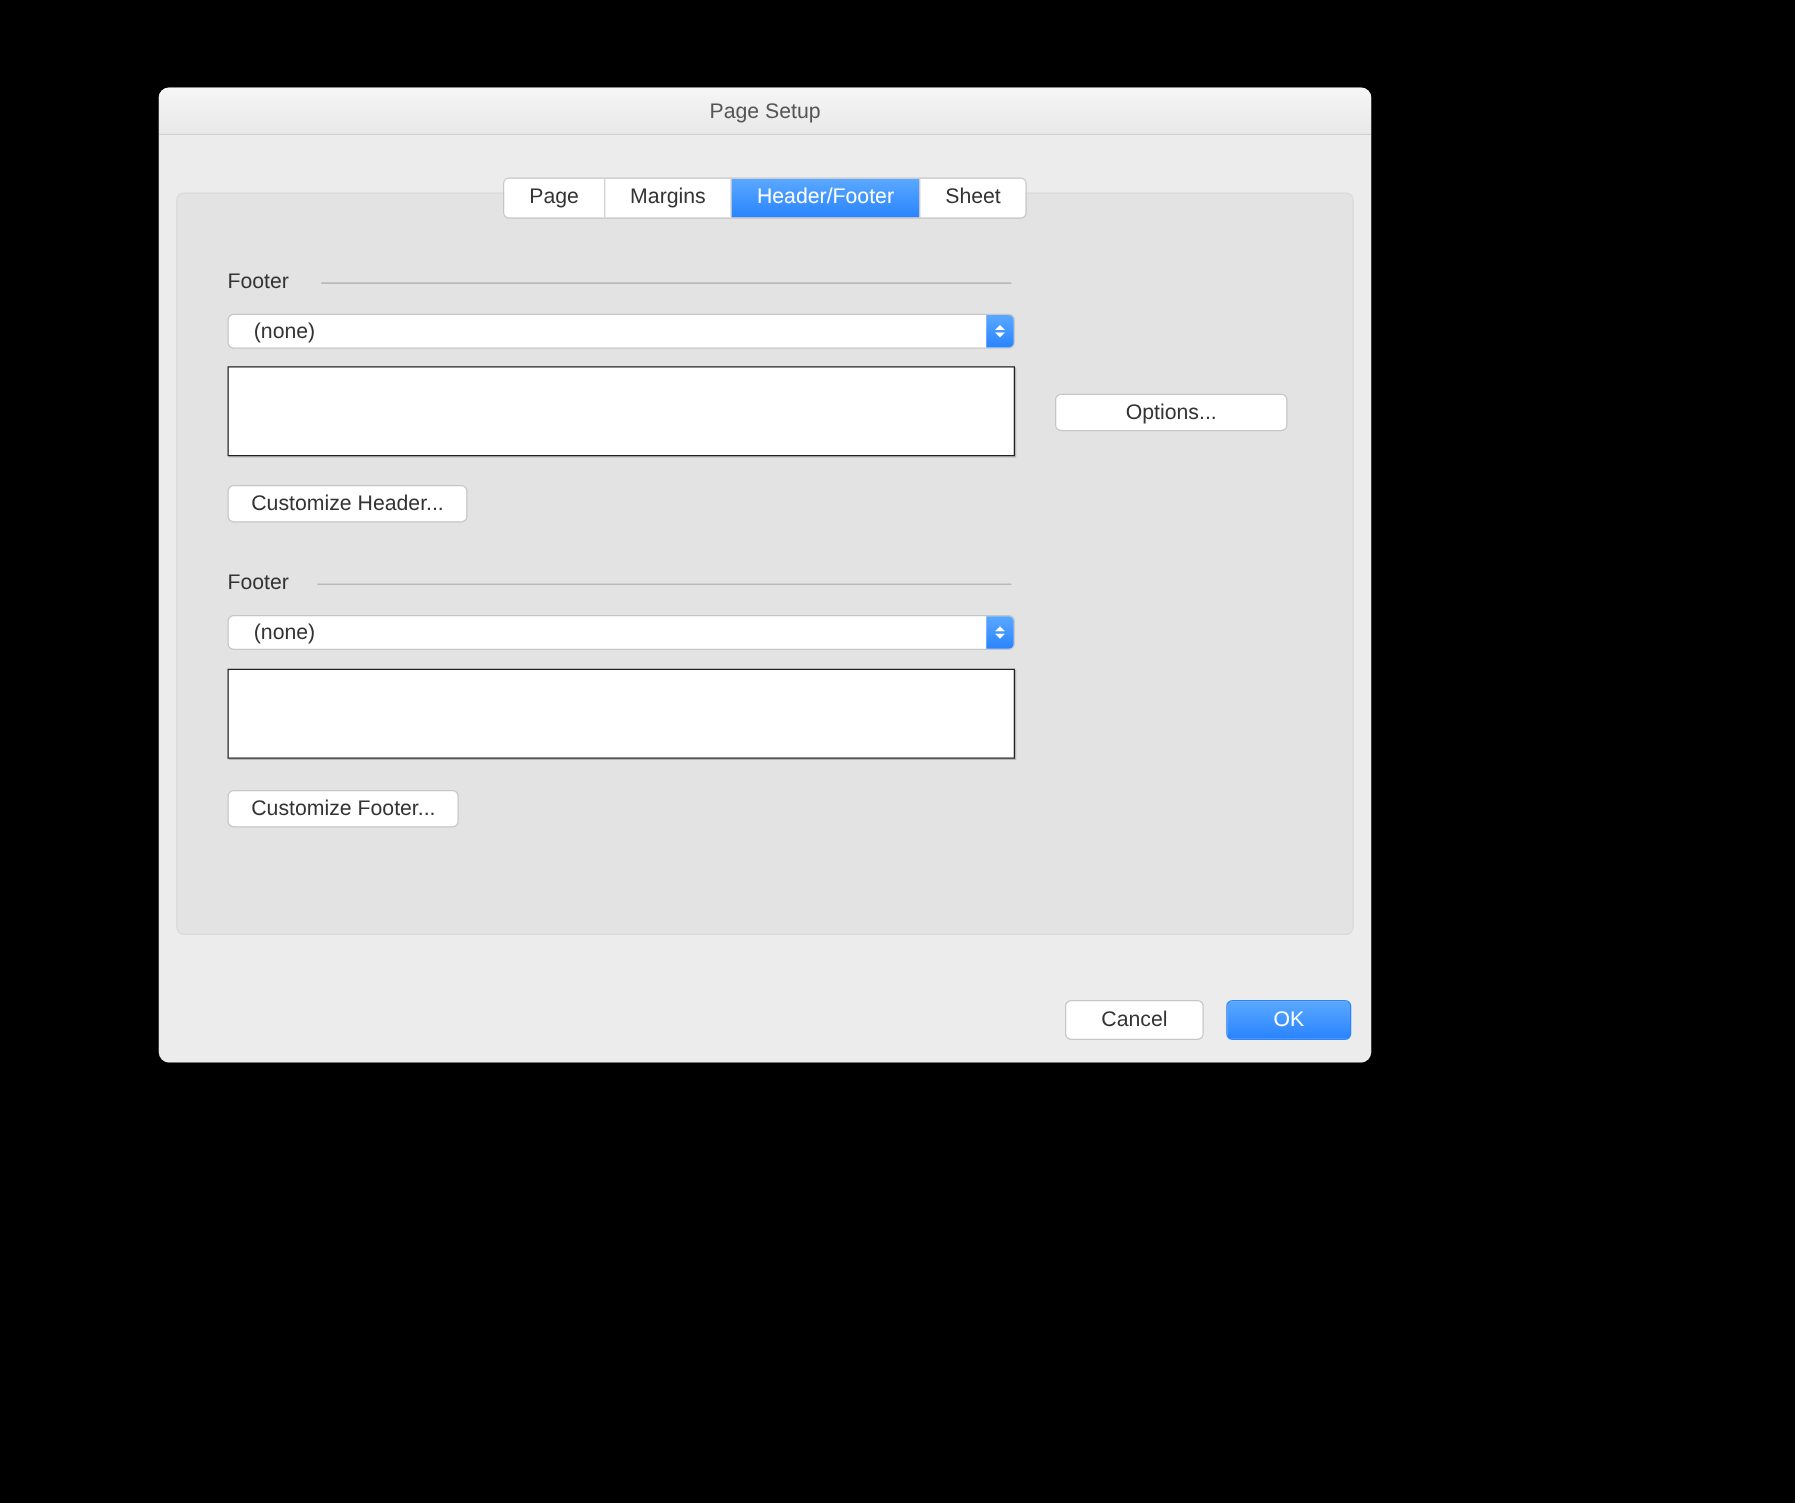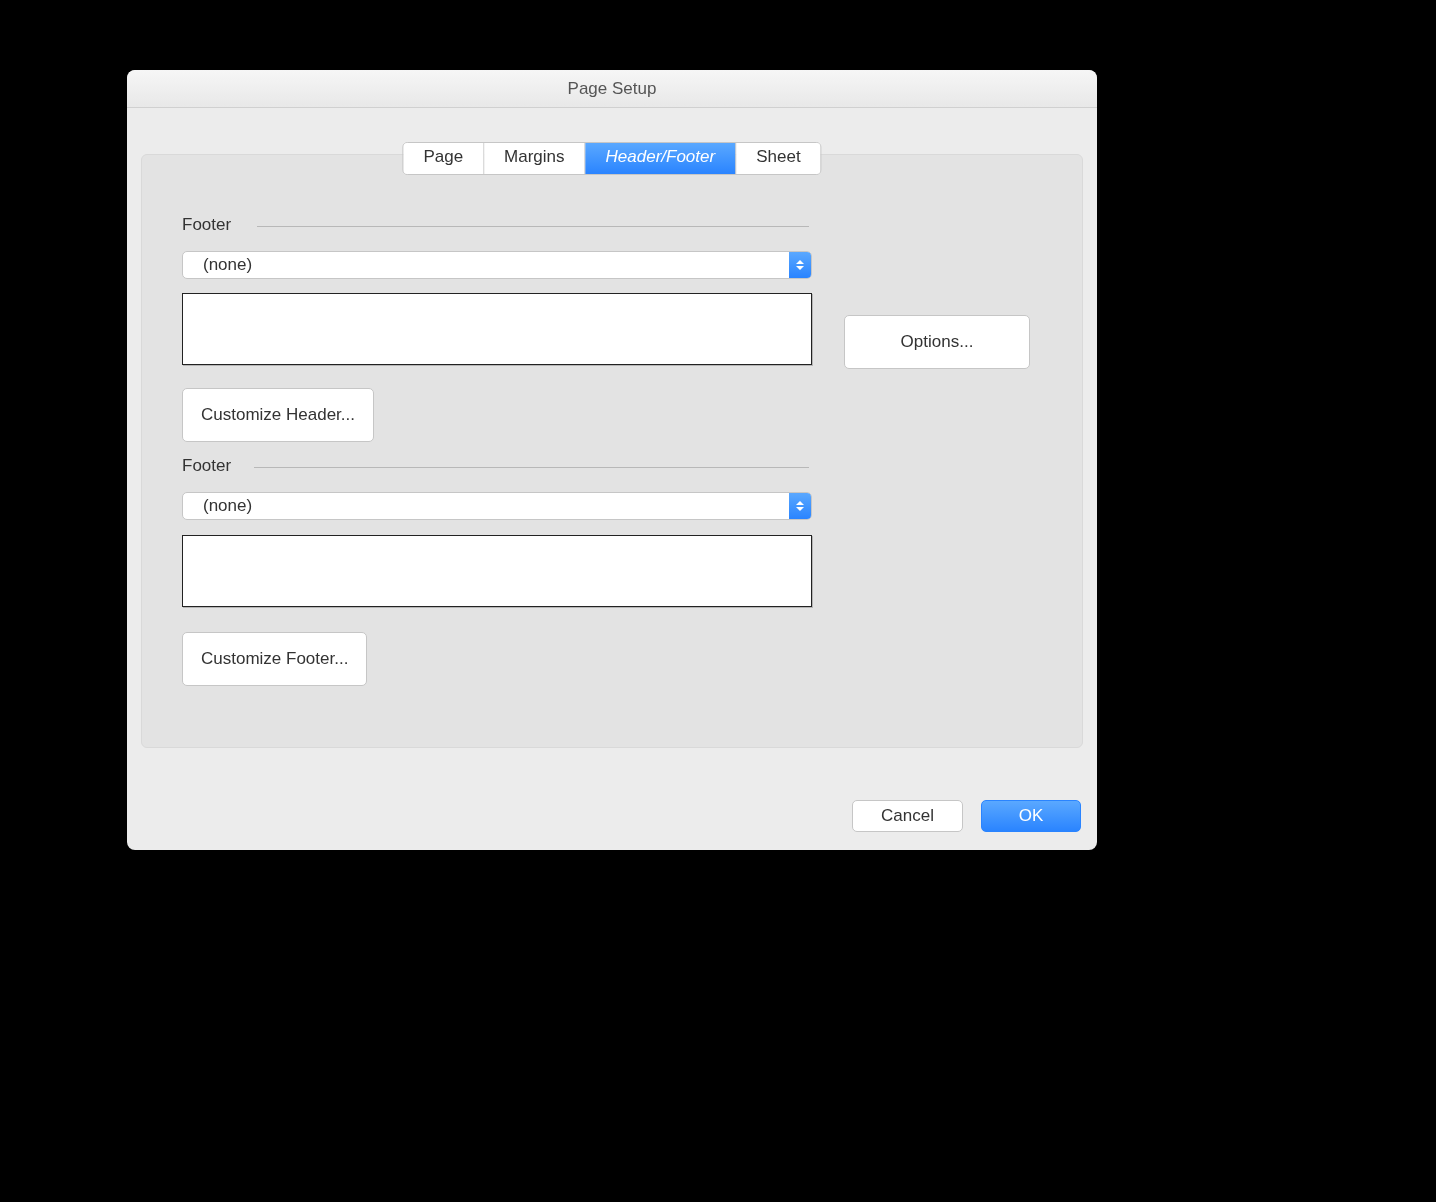--- a/index.html
+++ b/index.html
@@ -68,21 +68,20 @@
       border-right: 1px solid #c6c6c6;
       line-height: 20px;
       height: 31px;
     }
     .tab:last-child {
       border-right: none;
     }
     .tab.active {
       background: linear-gradient(180deg, #5aa8ff, #2a84ff);
       color: #fff;
-      font-style: italic;
     }
     .section-label {
       position: absolute;
       font-size: 17px;
       color: #333;
     }
     .section-line {
       position: absolute;
       height: 1px;
       background: #bdbdbd;
@@ -145,21 +144,21 @@
     .header-preview { left: 40px; top: 138px; }
     .footer-preview { left: 40px; top: 380px; }
 
     .btn {
       position: absolute;
       background: #fff;
       border: 1px solid #c6c6c6;
       border-radius: 5px;
       font-size: 17px;
       color: #333;
-      padding: 15px 18px;
+      padding: 3px 18px;
       cursor: pointer;
       line-height: 22px;
     }
     .btn.primary {
       background: linear-gradient(180deg, #5aa8ff, #2a84ff);
       color: #fff;
       border-color: #2a84ff;
     }
     .options-btn { left: 702px; top: 160px; width: 186px; text-align: center; }
     .customize-header-btn { left: 40px; top: 233px; }

